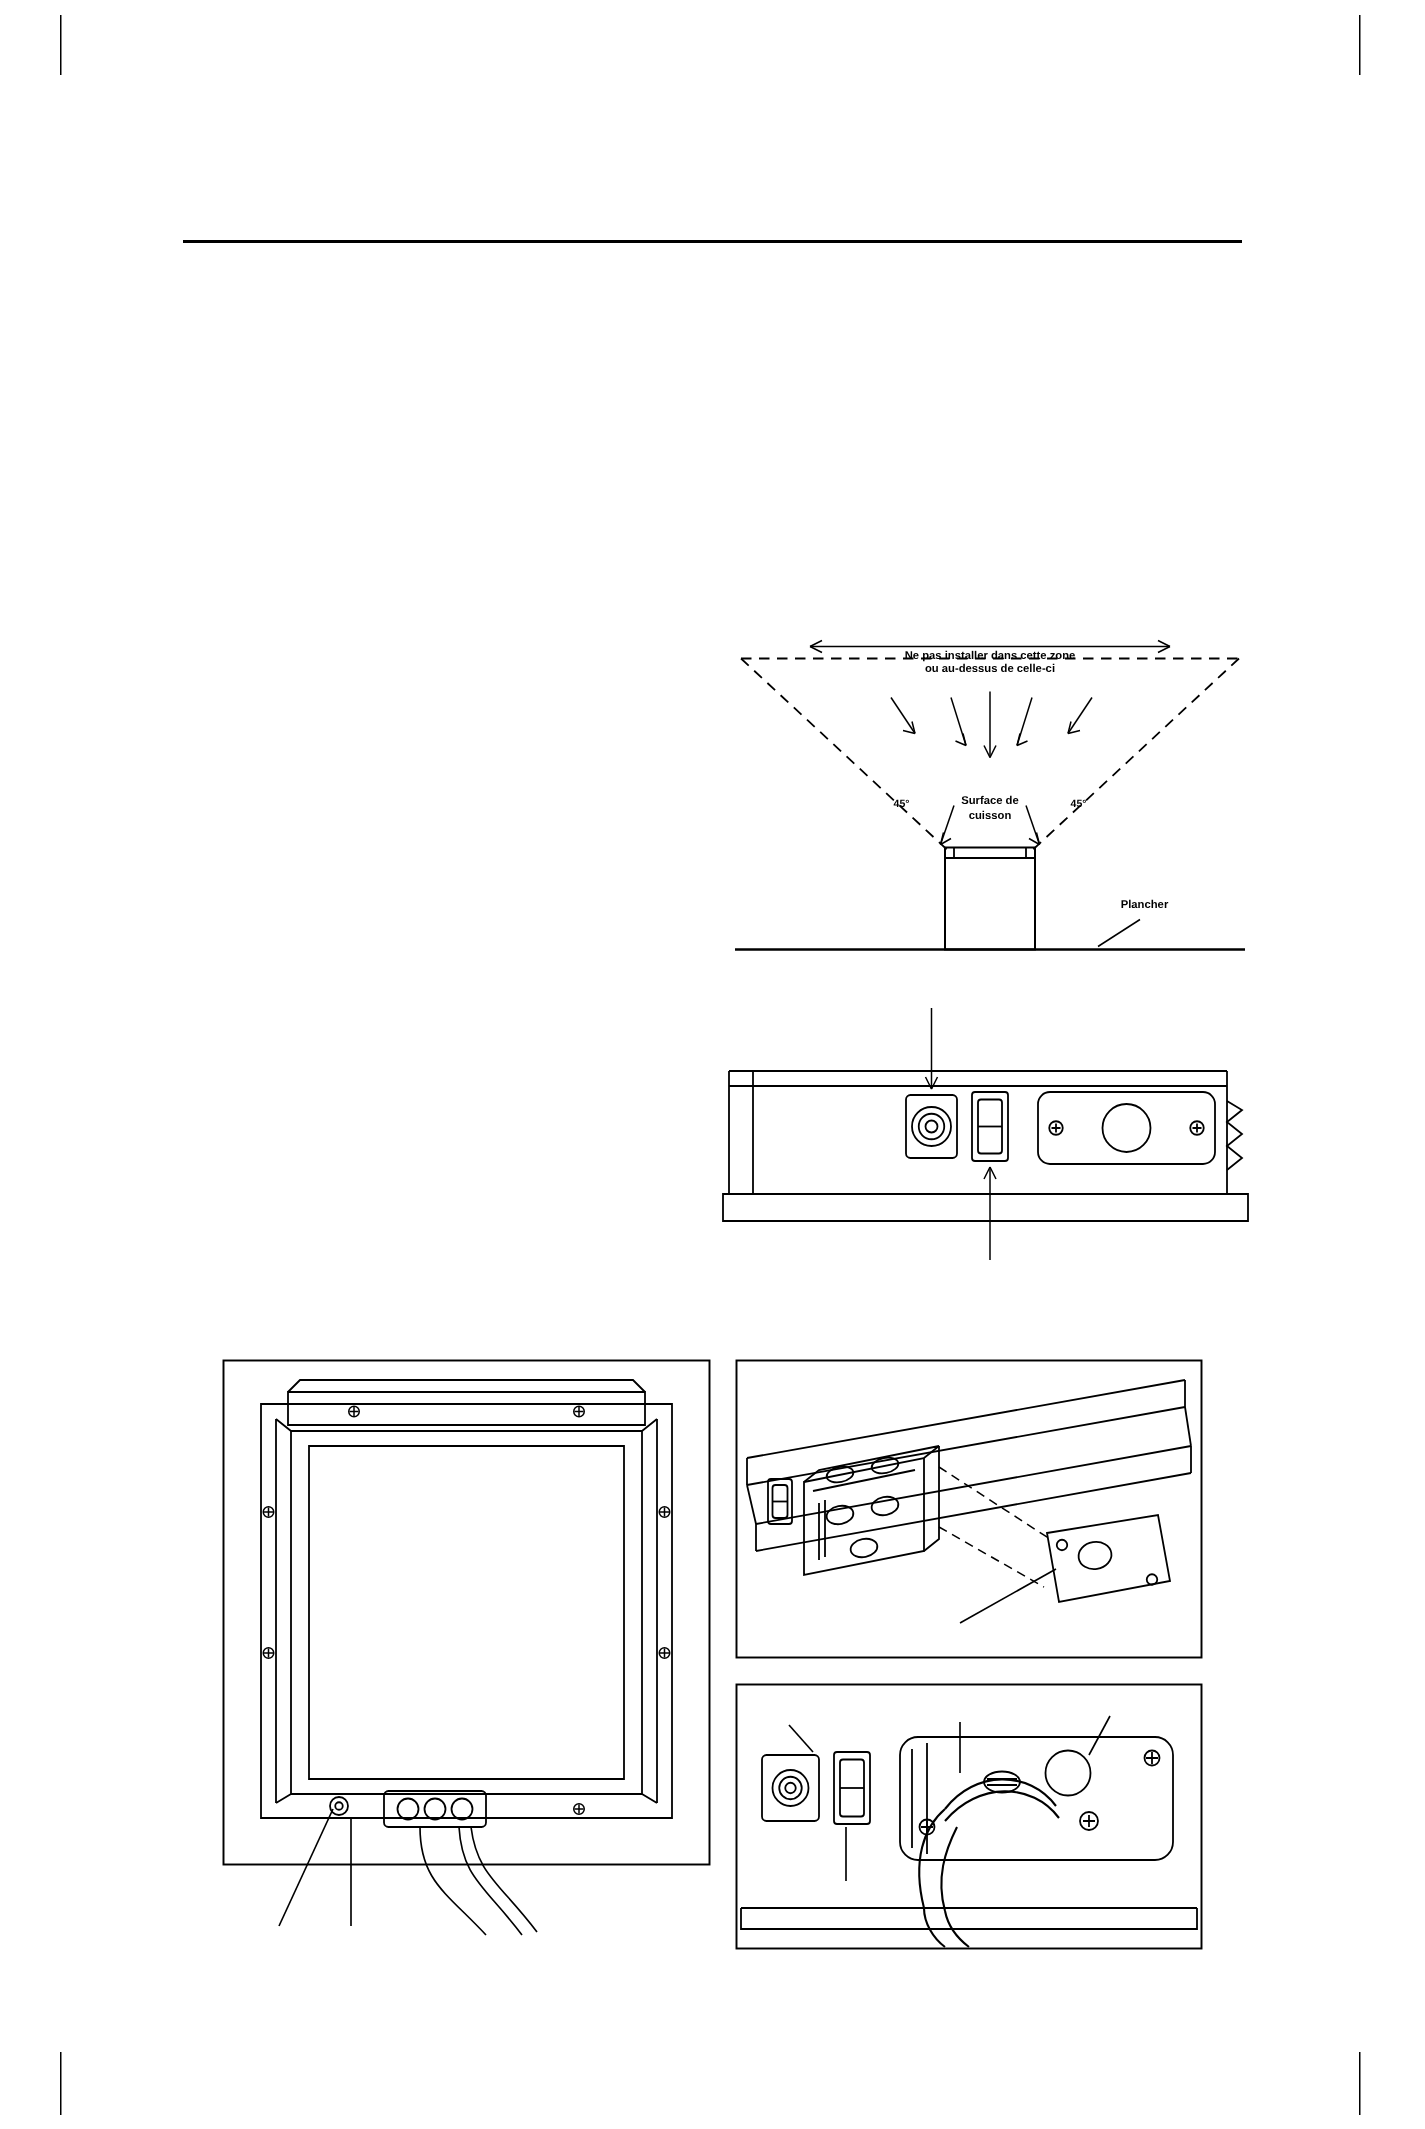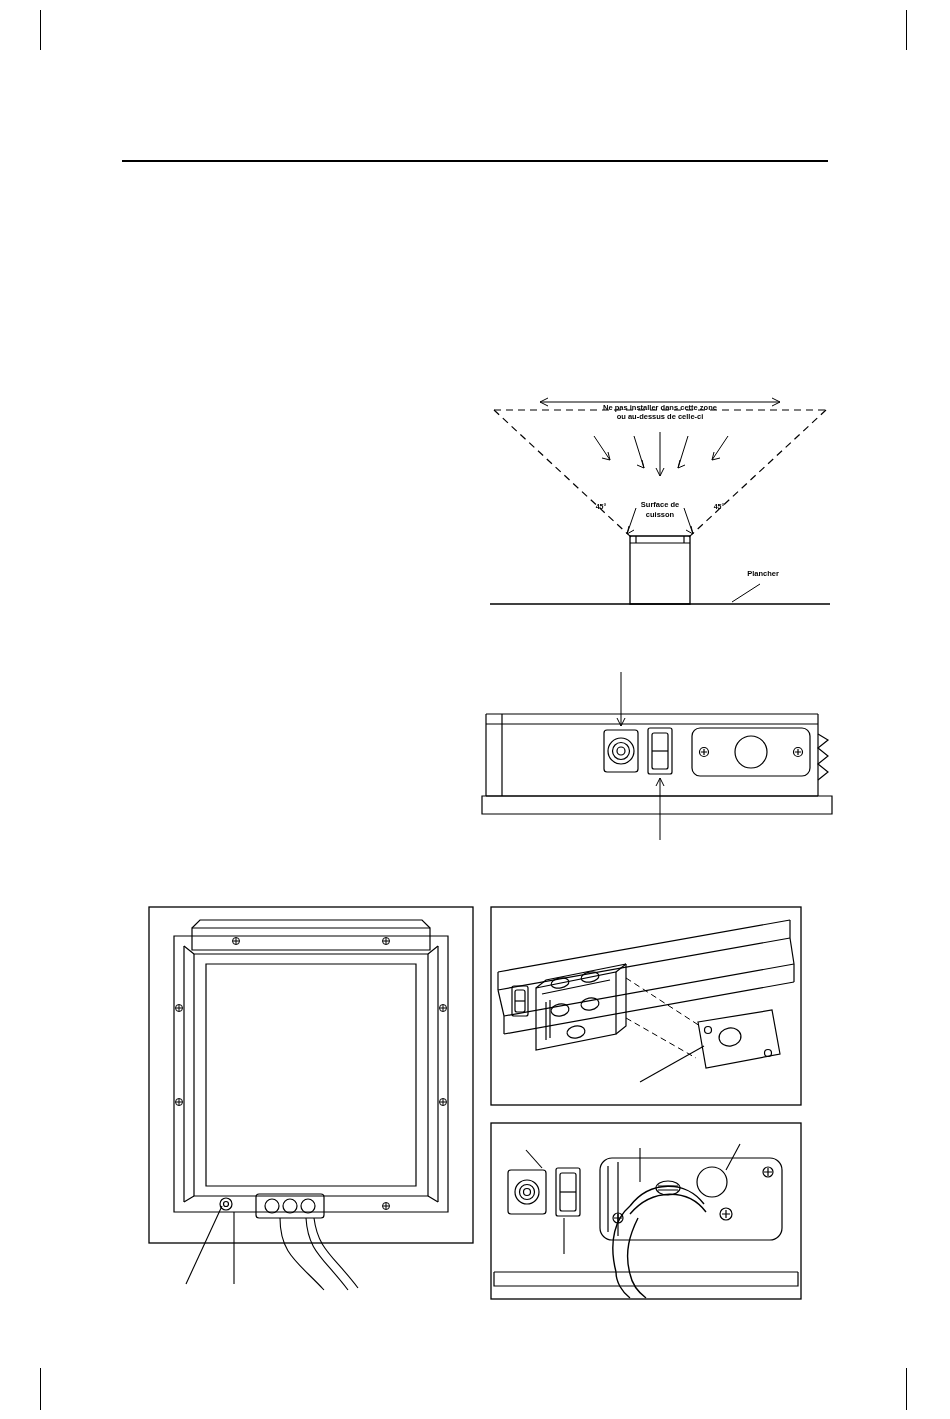--- a/index.html
+++ b/index.html
@@ -62,21 +62,21 @@
 </div>
 <div class="crop-mark" style="left:28px; top:1368px; width:40px; height:42px;">
   <div class="v" style="left:12px; top:0; height:42px;"></div>
 </div>
 <div class="crop-mark" style="left:882px; top:1368px; width:40px; height:42px;">
   <div class="v" style="left:24px; top:0; height:42px;"></div>
 </div>
 
 <div class="header-rule"></div>
 
-<div class="figure" style="left:482px; top:388px; width:356px; height:240px;">
+<div class="figure" style="left:482px; top:417px; width:356px; height:240px;">
   <svg width="356" height="240" viewBox="0 0 356 240" xmlns="http://www.w3.org/2000/svg">
     <g fill="none" stroke="#000" stroke-width="1.2">
 
       <path d="M12 22 L150 150" stroke-dasharray="7 5"></path>
       <path d="M344 22 L206 150" stroke-dasharray="7 5"></path>
 
       <path d="M12 22 L344 22" stroke-dasharray="7 5"></path>
 
       <path d="M8 216 L348 216" stroke-width="1.6"></path>
 

